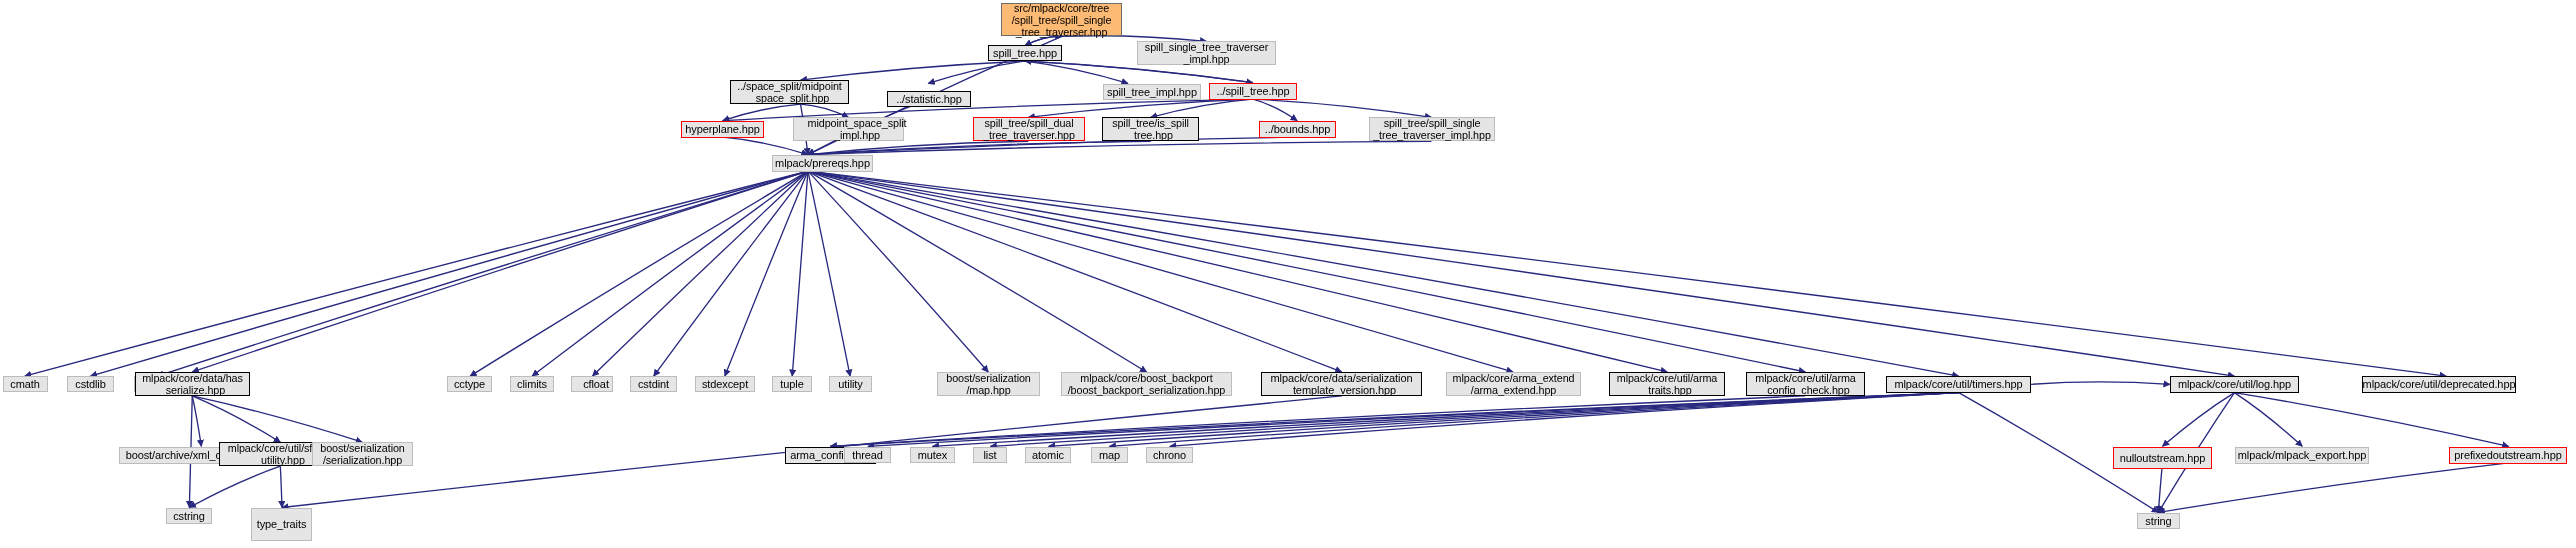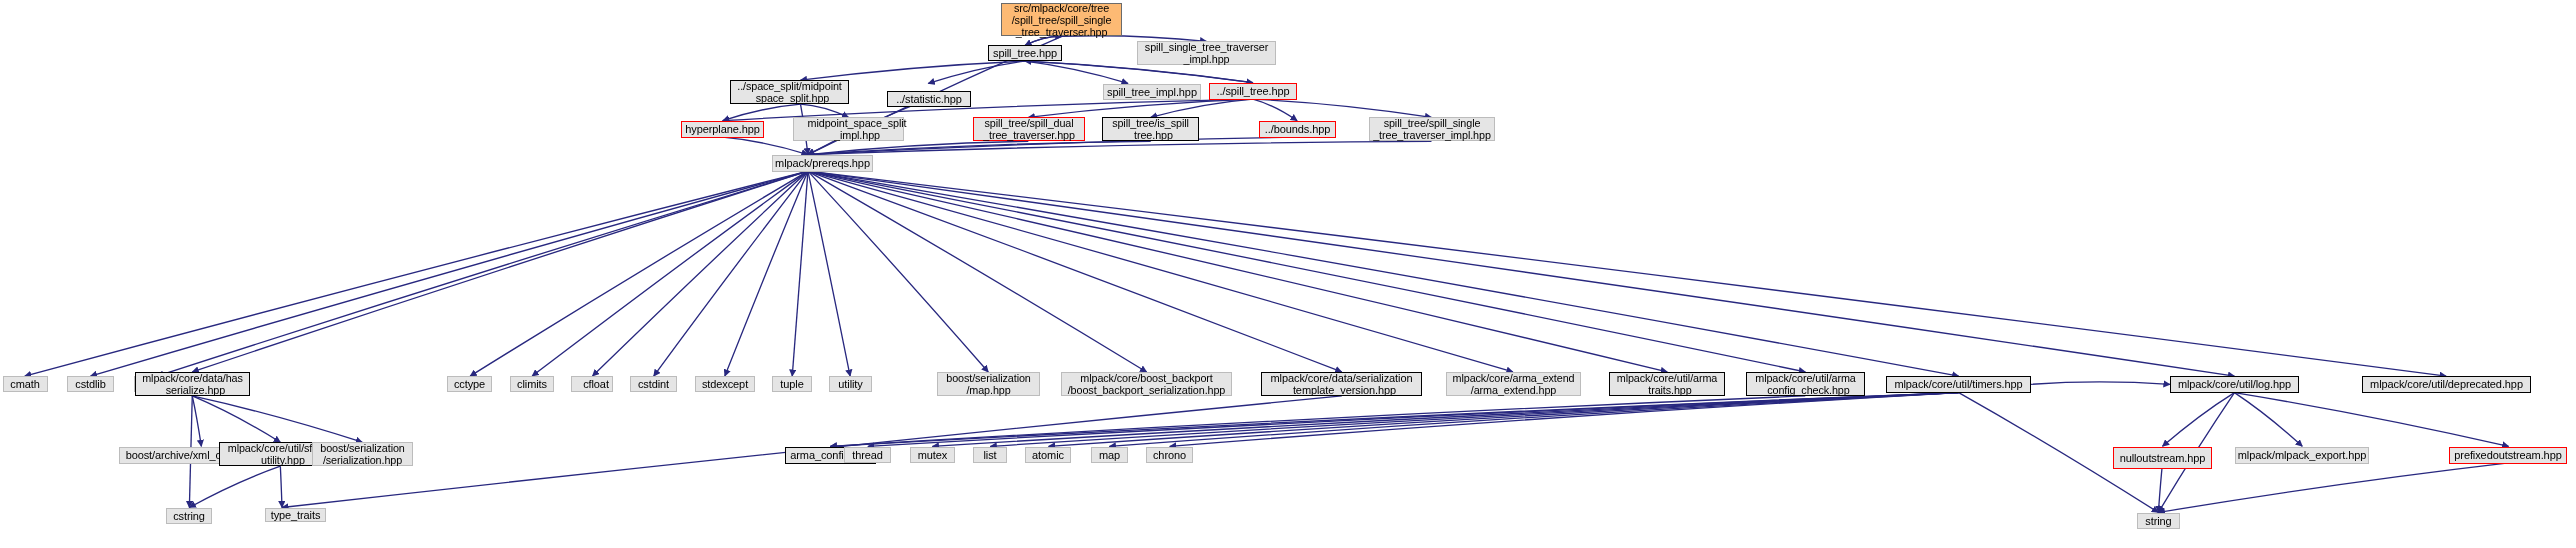--- a/index.html
+++ b/index.html
@@ -167,33 +167,33 @@
     <div class="node b-black" style="left: 1261px; top: 372px; width: 161px; height: 24px; font-size: 11px;">mlpack/core/data/serialization
 _template_version.hpp</div>
     <div class="node b-grey" style="left: 1446px; top: 372px; width: 135px; height: 24px; font-size: 10.8px;">mlpack/core/arma_extend
 /arma_extend.hpp</div>
     <div class="node b-black" style="left: 1609px; top: 372px; width: 116px; height: 24px; font-size: 10.8px;">mlpack/core/util/arma
 _traits.hpp</div>
     <div class="node b-black" style="left: 1746px; top: 372px; width: 119px; height: 24px; font-size: 10.8px;">mlpack/core/util/arma
 _config_check.hpp</div>
     <div class="node b-black" style="left: 1886px; top: 376px; width: 145px; height: 16.5px;">mlpack/core/util/timers.hpp</div>
     <div class="node b-black" style="left: 2170px; top: 376px; width: 129px; height: 16.5px;">mlpack/core/util/log.hpp</div>
-    <div class="node b-black" style="left: 2362px; top: 376px; width: 169px; height: 16.5px;">mlpack/core/util/deprecated.hpp</div>
+    <div class="node b-black" style="left: 2362px; top: 376px; width: 154px; height: 16.5px;">mlpack/core/util/deprecated.hpp</div>
     <div class="node b-grey" style="left: 119px; top: 447px; width: 165px; height: 16.5px;">boost/archive/xml_oarchive.hpp</div>
     <div class="node b-black" style="left: 219px; top: 442px; width: 122px; height: 24px; font-size: 10.8px;">mlpack/core/util/sfinae
 _utility.hpp</div>
     <div class="node b-grey" style="left: 312px; top: 442px; width: 101px; height: 24px; font-size: 10.8px;">boost/serialization
 /serialization.hpp</div>
     <div class="node b-black" style="left: 785px; top: 447px; width: 91px; height: 16.5px;">arma_config.hpp</div>
     <div class="node b-grey" style="left: 844px; top: 447px; width: 47px; height: 15.7px;">thread</div>
     <div class="node b-grey" style="left: 910px; top: 447px; width: 45px; height: 15.7px;">mutex</div>
     <div class="node b-grey" style="left: 973px; top: 447px; width: 34px; height: 15.7px;">list</div>
     <div class="node b-grey" style="left: 1025px; top: 447px; width: 46px; height: 15.7px;">atomic</div>
     <div class="node b-grey" style="left: 1091px; top: 447px; width: 37px; height: 15.7px;">map</div>
     <div class="node b-grey" style="left: 1146px; top: 447px; width: 47px; height: 15.7px;">chrono</div>
     <div class="node b-red" style="left: 2113px; top: 447px; width: 99px; height: 22px;">nulloutstream.hpp</div>
     <div class="node b-grey" style="left: 2235px; top: 447px; width: 134px; height: 16.5px;">mlpack/mlpack_export.hpp</div>
     <div class="node b-red" style="left: 2449px; top: 447px; width: 118px; height: 16.5px;">prefixedoutstream.hpp</div>
     <div class="node b-grey" style="left: 166px; top: 508px; width: 46px; height: 15.7px;">cstring</div>
-    <div class="node b-grey" style="left: 265px; top: 508px; width: 61px; height: 14px;">type_traits</div>
+    <div class="node b-grey" style="left: 251px; top: 508px; width: 61px; height: 33px;">type_traits</div>
     <div class="node b-grey" style="left: 2137px; top: 513px; width: 43px; height: 15.7px;">string</div>
   </div>
 
 
 </body></html>

